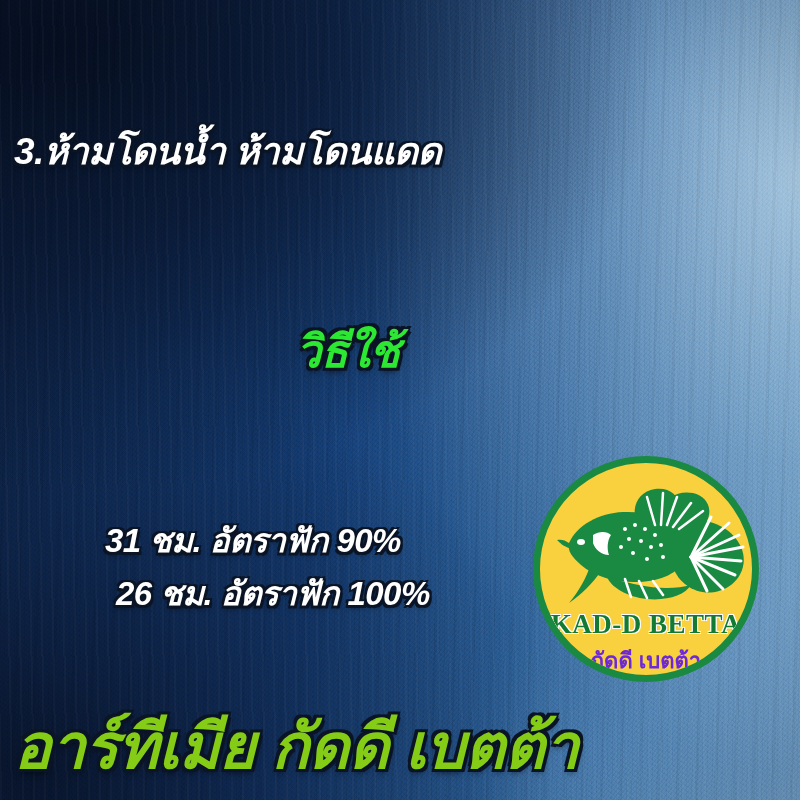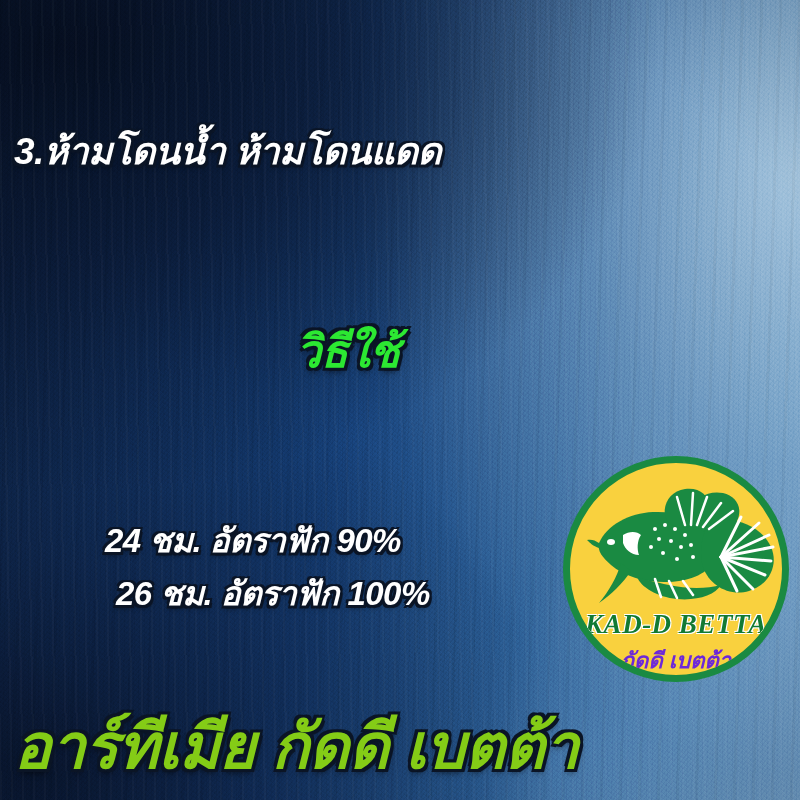--- a/index.html
+++ b/index.html
@@ -124,30 +124,29 @@
     left: 14px;
     top: 716px;
     font-size: 62px;
     line-height: 1;
     color: #84cc16;
   }
 
   
   #logo {
     position: absolute;
-    left: 563px;
+    left: 533px;
     top: 456px;
     width: 226px;
     height: 226px;
     border-radius: 50%;
     background: #f9d13e;
     border: 7px solid #1a8a42;
     box-sizing: border-box;
     overflow: hidden;
-    font-style: italic;
   }
   #logo-fish {
     position: absolute;
     left: 11px;
     top: 22px;
     width: 200px;
     height: 120px;
   }
   #logo-name {
     position: absolute;
@@ -183,21 +182,21 @@
   <div class="bg-layer bg-base"></div>
   <div class="bg-layer bg-grain"></div>
   <div class="bg-layer bg-streaks"></div>
   <div class="bg-layer bg-vignette"></div>
 
 
   <div class="txt outline-dark-thin store-line" id="store-1">3.ห้ามโดนน้ำ ห้ามโดนแดด</div>
 
   <div class="txt outline-dark" id="usage-heading">วิธีใช้</div>
 
-  <div class="txt outline-dark-thin use-line" id="use-3">24 ชม. อัตราฟัก 90%</div>
+  <div class="txt outline-dark-thin use-line" id="use-3">31 ชม. อัตราฟัก 90%</div>
   <div class="txt outline-dark-thin use-line" id="use-4">26 ชม. อัตราฟัก 100%</div>
 
   <div id="logo">
     <svg id="logo-fish" viewBox="0 0 200 120">
       <g fill="#1a8a42">
 
         <path d="M18 58 C26 40 48 28 72 27 C96 26 116 33 128 44 C136 52 138 64 134 74
                  C128 88 110 96 88 97 C66 98 44 92 30 80 C22 73 16 66 18 58 Z"></path>
 
         <path d="M18 58 C14 55 10 54 6 55 C9 58 12 61 18 63 Z"></path>

